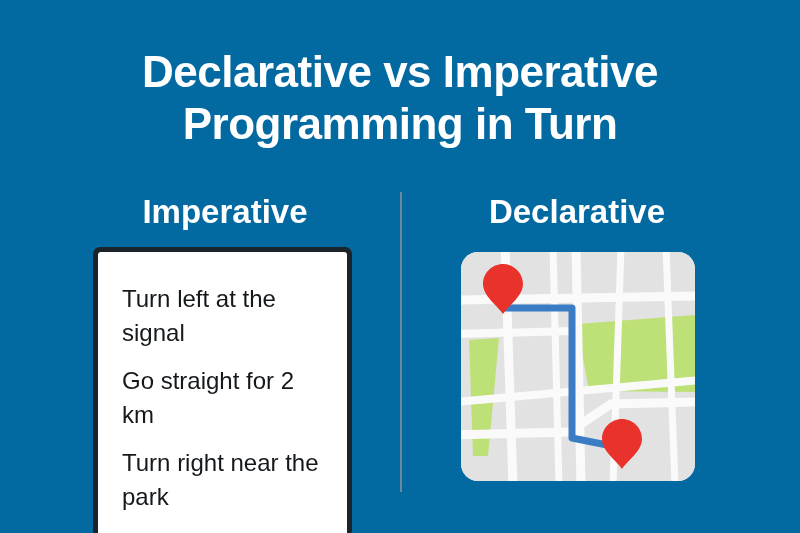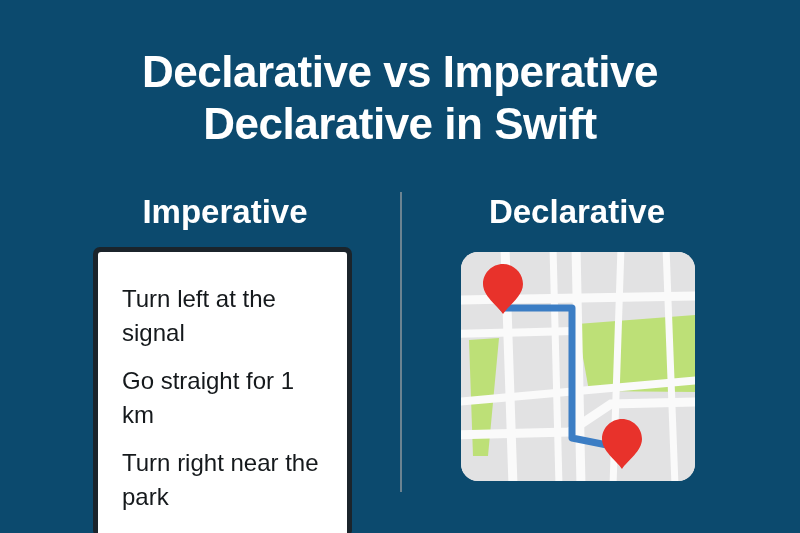--- a/index.html
+++ b/index.html
@@ -9,21 +9,21 @@
   body {
     width: 800px;
     height: 533px;
     overflow: hidden;
     font-family: "Liberation Sans", sans-serif;
   }
   #stage {
     position: relative;
     width: 800px;
     height: 533px;
-    background: #0c4a6e;
+    background: #0369a1;
   }
 
   
   #title {
     position: absolute;
     left: 0;
     top: 46px;
     width: 800px;
     text-align: center;
     color: #FFFFFF;
@@ -103,33 +103,33 @@
   }
   #map-card svg { display: block; }
 </style>
 </head>
 <body>
 
 <div id="stage">
 
   <div id="title">
     <span class="tline">Declarative vs Imperative</span>
-    <span class="tline">Declarative in Swift</span>
+    <span class="tline">Programming in Turn</span>
   </div>
 
   <div class="col-heading" id="heading-right">Declarative</div>
 
   <div class="col-heading" id="heading-left">Imperative</div>
 
   <div id="divider"></div>
 
   <div id="card-frame">
     <div id="card-paper">
       <div class="step">Turn left at the signal</div>
-      <div class="step">Go straight for 1 km</div>
+      <div class="step">Go straight for 2 km</div>
       <div class="step">Turn right near the park</div>
     </div>
   </div>
 
   <div id="map-card">
     <svg width="234" height="229" viewBox="0 0 234 229">
 
       <rect x="0" y="0" width="234" height="229" fill="#E2E2E3"></rect>
 
       <polygon points="8,88 38,86 27,204 12,204" fill="#BDE077"></polygon>

